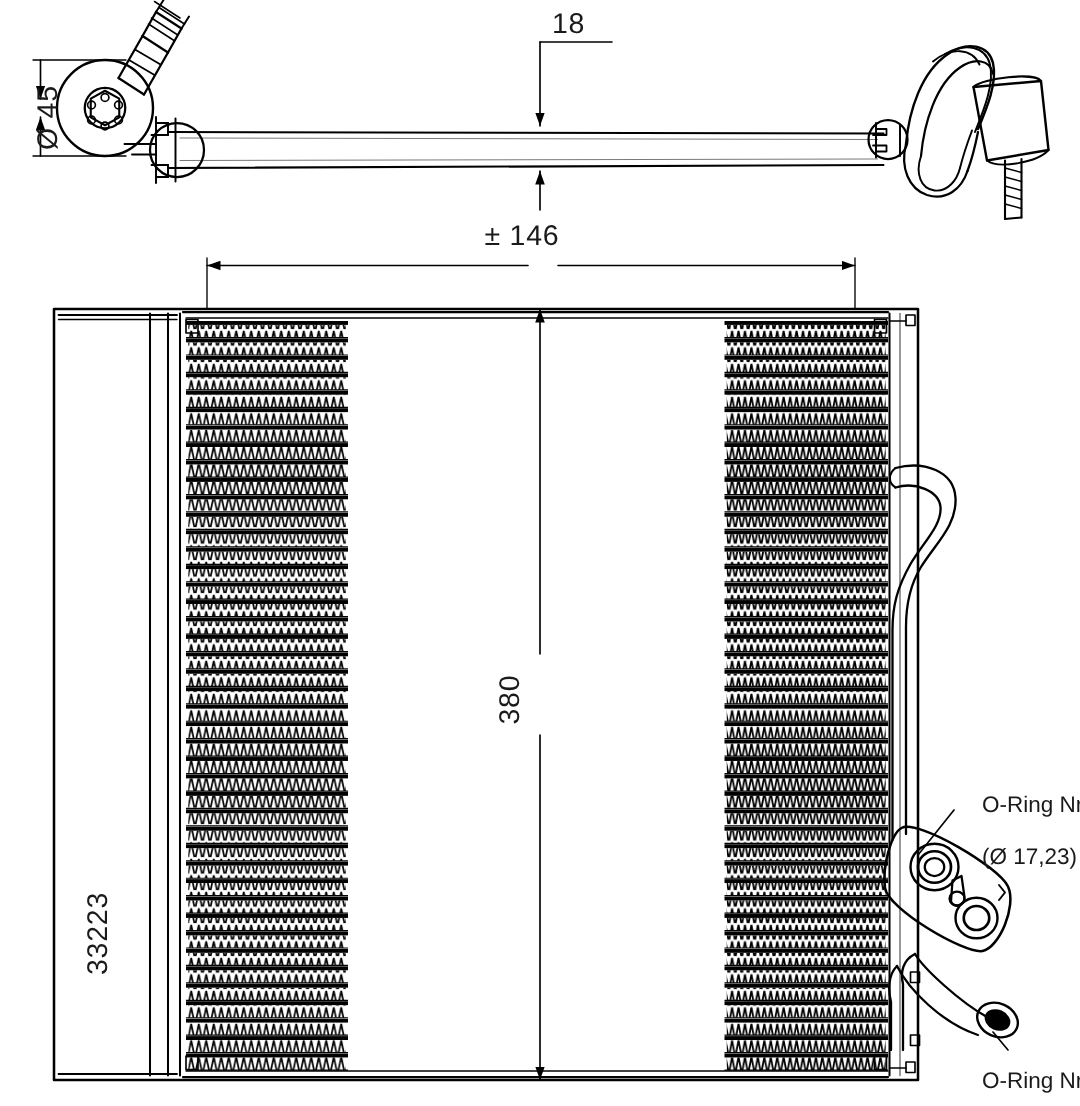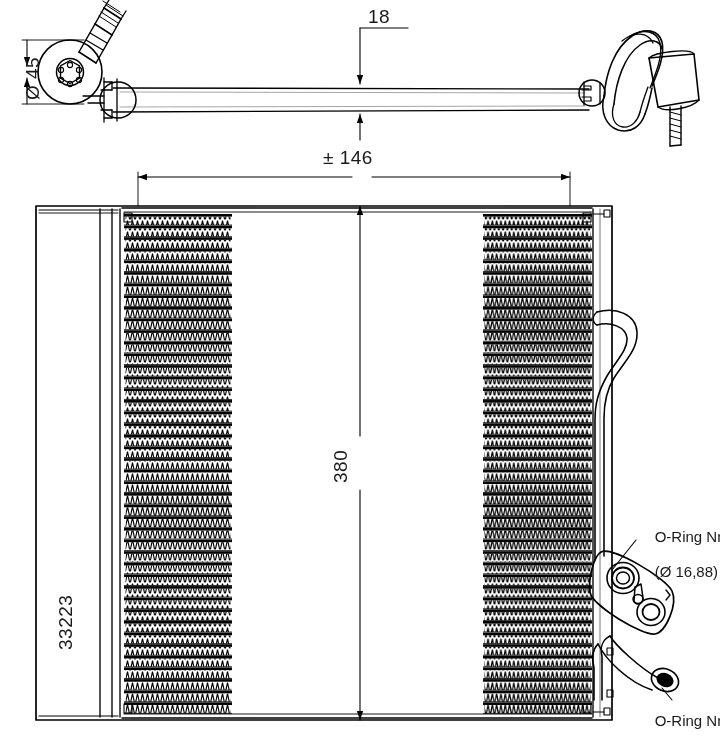--- a/index.html
+++ b/index.html
@@ -477,21 +477,21 @@
   <div class="lbl dim vert" style="left:22px; top:100px; transform:rotate(-90deg);">Ø 45</div>
 
   <div class="lbl dim" style="left:323px; top:147px;">± 146</div>
 
   <div class="lbl dim vert" style="left:330px; top:483px; transform:rotate(-90deg);">380</div>
 
   <div class="lbl dim vert" style="left:55px; top:650px; transform:rotate(-90deg);">33223</div>
 
   <div class="lbl note" style="left:638px; top:510px;">
     <span>O-Ring Nr.8</span><br>
-    <span>(Ø 16,88)</span>
+    <span>(Ø 17,23)</span>
   </div>
 
   <div class="lbl note" style="left:638px; top:694px;">
     <span>O-Ring Nr.6</span><br>
     
   </div>
 
 </div>
 
 </body></html>

